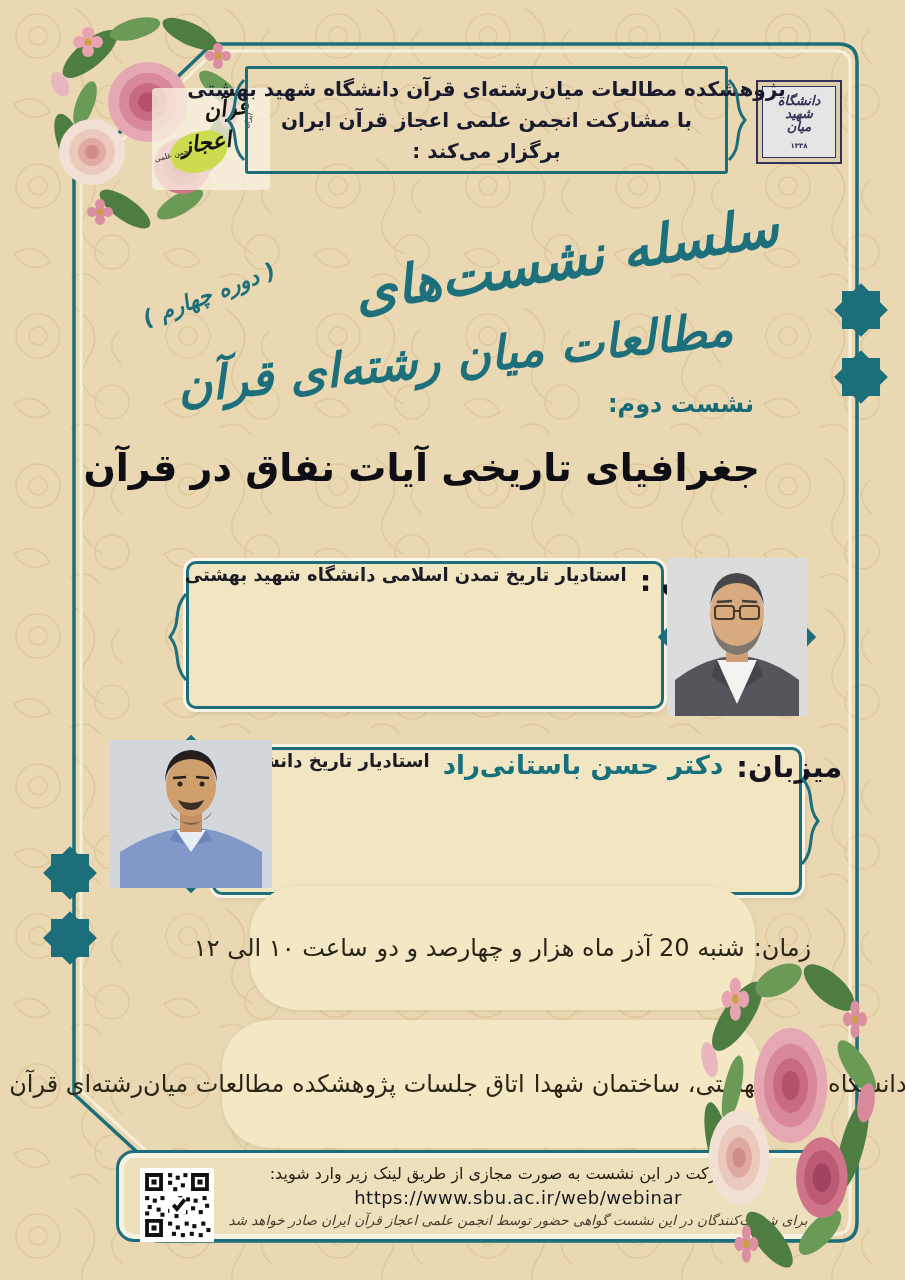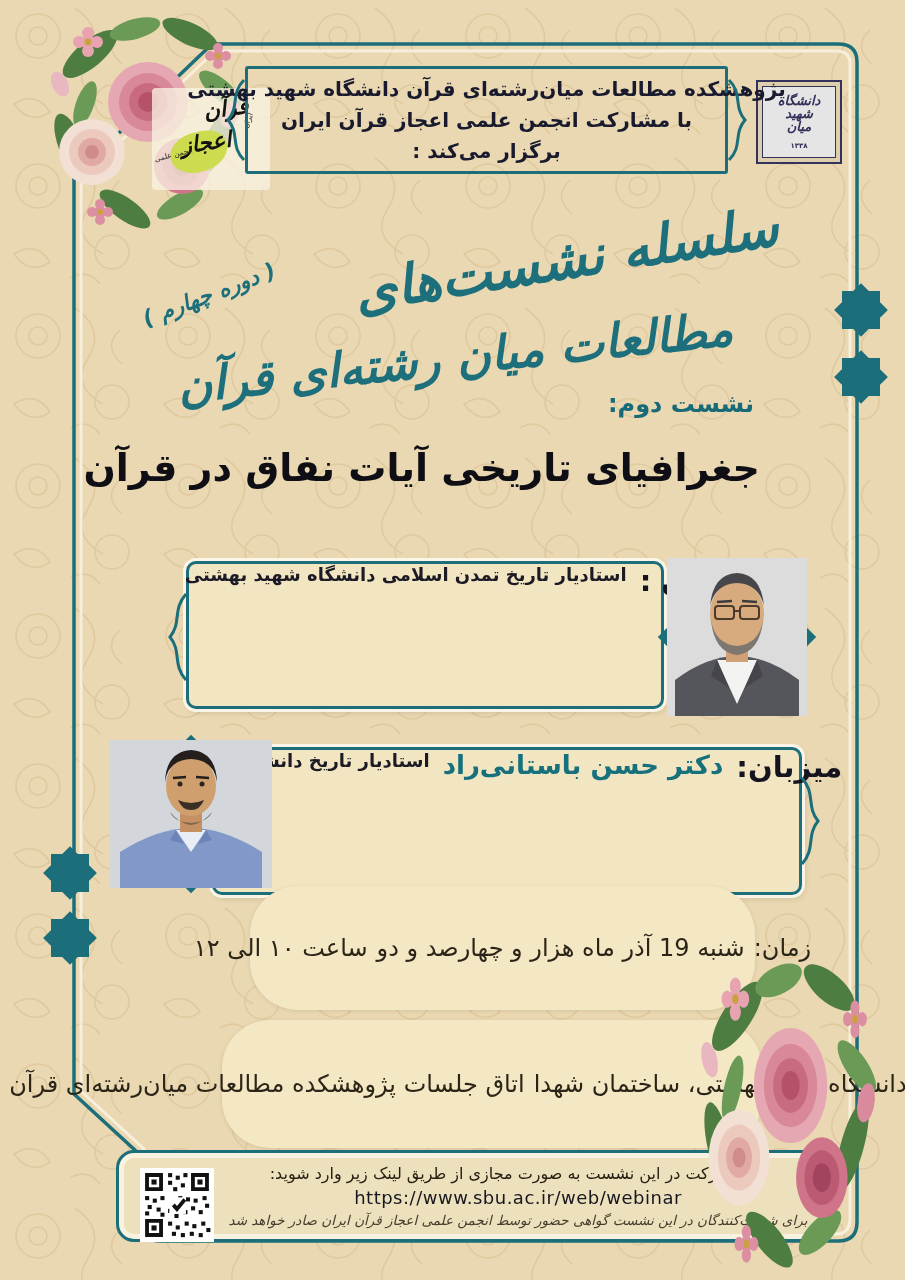--- a/index.html
+++ b/index.html
@@ -276,21 +276,21 @@
       <path d="M60,72 Q70,84 81,85 Q92,84 102,72 Q98,82 81,83 Q64,82 60,72 Z" fill="#6d5b45" opacity=".8"></path>
       <circle cx="70" cy="44" r="2.5" fill="#2a2420"></circle>
         <circle cx="92" cy="44" r="2.5" fill="#2a2420"></circle>
       <line x1="63" y1="38" x2="76" y2="37" stroke="#241f1c" stroke-width="2.5"></line>
       <line x1="86" y1="37" x2="99" y2="38" stroke="#241f1c" stroke-width="2.5"></line>
     </svg>
   </svg>
 
   <div class="abs soft-panel time-box">
     <div class="p-line">زمان:</div>
-    <div class="p-line">شنبه 19 آذر ماه هزار و چهارصد و دو</div>
+    <div class="p-line">شنبه 20 آذر ماه هزار و چهارصد و دو</div>
     <div class="p-line">ساعت ۱۰ الی ۱۲</div>
   </div>
 
   <div class="abs soft-panel location-box">
     <div class="p-line">مکان:</div>
     <div class="p-line">دانشگاه شهید بهشتی، ساختمان شهدا</div>
     <div class="p-line">اتاق جلسات پژوهشکده مطالعات میان‌رشته‌ای قرآن</div>
   </div>
 
   <div class="abs footer-box">

